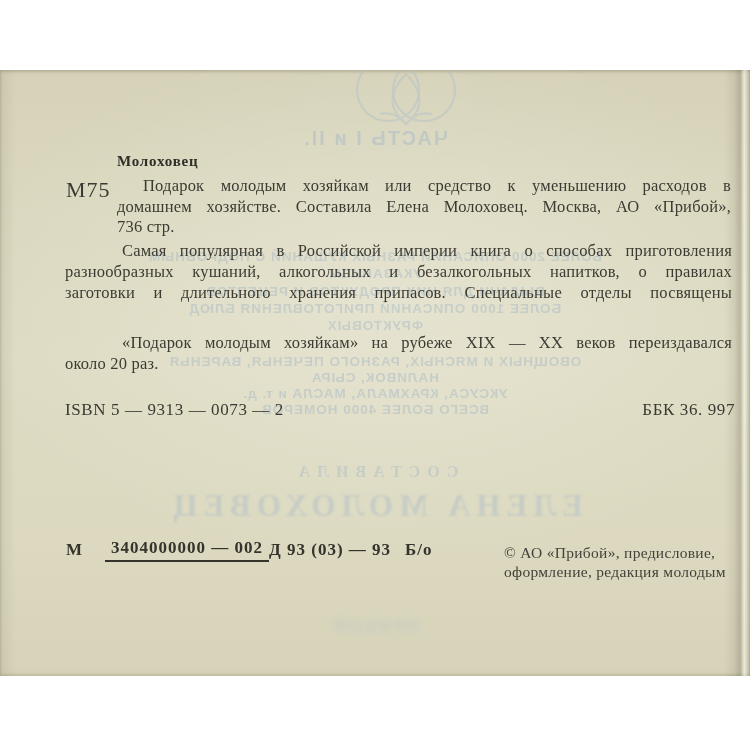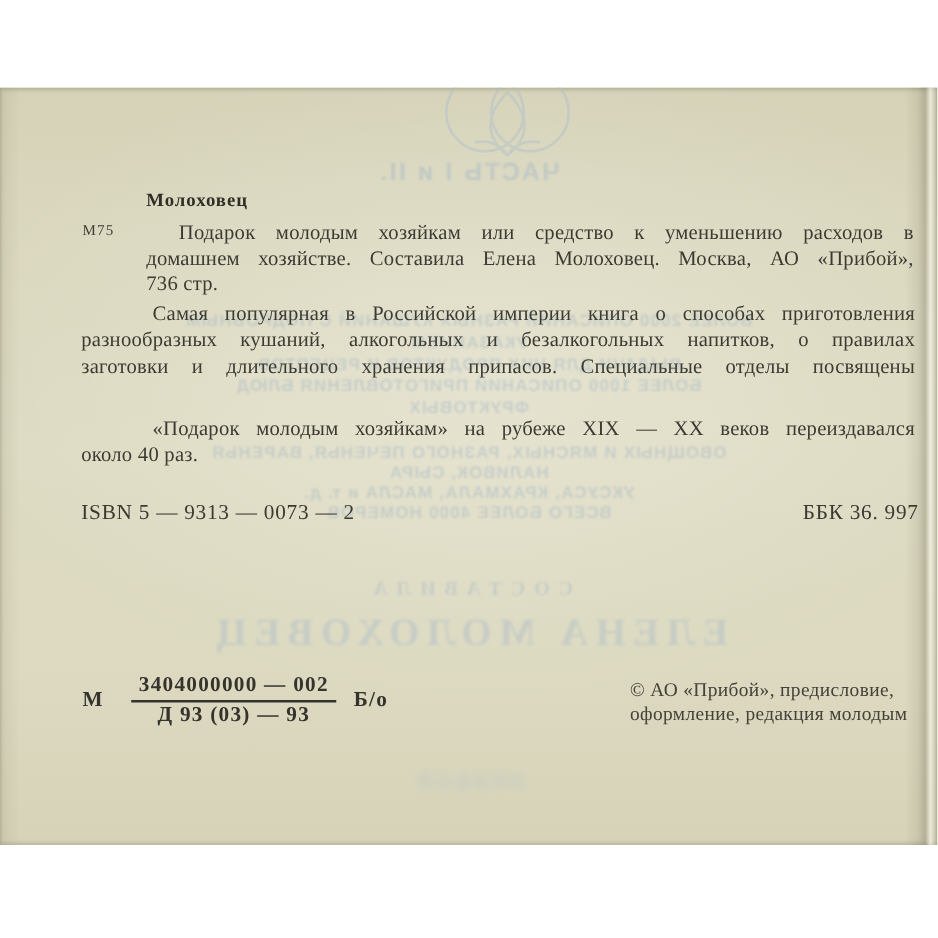--- a/index.html
+++ b/index.html
@@ -24,34 +24,34 @@
   .bleed.title{font-size:20px;letter-spacing:2px;opacity:.6;}
   .bleed.serifsm{font-family:"Liberation Serif", serif;font-size:16px;letter-spacing:7px;opacity:.5;}
   .bleed.serifbig{font-family:"Liberation Serif", serif;font-size:31px;letter-spacing:6px;
                   opacity:.5;filter:blur(1.1px);}
   .bleed.smudge{font-size:16px;letter-spacing:3px;filter:blur(3px);opacity:.45;}
   .emblem{position:absolute;left:318px;top:0;opacity:.5;filter:blur(0.6px);}
   
   .ink{color:#3c3b33;font-size:16.5px;letter-spacing:.2px;}
   .author{position:absolute;left:117px;top:83px;font-weight:bold;color:#2f2e27;
           font-size:15px;letter-spacing:.8px;}
-  .catcode{position:absolute;left:66px;top:107px;font-size:12px;color:#3c3b33;letter-spacing:1px;}
+  .catcode{position:absolute;left:66px;top:107px;font-size:22px;color:#3c3b33;letter-spacing:1px;}
   .annot{position:absolute;left:117px;top:106px;width:614px;line-height:20.6px;}
   .para2{position:absolute;left:65px;top:170px;width:667px;line-height:21px;}
   .para3{position:absolute;left:65px;top:262px;width:667px;line-height:21px;}
   .jline{text-align:justify;text-align-last:justify;}
   .lline{text-align:left;}
   .ind26{padding-left:26px;box-sizing:border-box;}
   .ind57{padding-left:57px;box-sizing:border-box;}
   .isbn-row{position:absolute;left:65px;top:330px;width:670px;display:flex;
             justify-content:space-between;font-size:17px;color:#3b3a32;letter-spacing:.6px;}
   
   .codeblock{position:absolute;left:66px;top:468px;display:flex;align-items:center;
              font-weight:bold;color:#34332c;font-size:17px;letter-spacing:1px;}
-  .frac{display:inline-flex;flex-direction:column;align-items:center;margin:0 14px 0 22px;}
+  .frac{display:inline-flex;align-items:center;margin:0 14px 0 22px;}
   .frac .num{padding:0 6px 2px 6px;border-bottom:2px solid #34332c;}
   .frac .den{padding-top:0;}
   .copyright{position:absolute;right:16px;top:474px;width:230px;text-align:left;
              font-size:15.5px;line-height:18.5px;color:#45423a;letter-spacing:.3px;}
 </style>
 </head>
 <body>
 
 <div class="shot">
   <div class="page">
@@ -91,21 +91,21 @@
     </div>
 
     <div class="para2 ink">
       <div class="jline ind57">Самая популярная в Российской империи книга о способах приготовления</div>
       <div class="jline">разнообразных кушаний, алкогольных и безалкогольных напитков, о правилах</div>
       <div class="jline">заготовки и длительного хранения припасов. Специальные отделы посвящены</div>
     </div>
 
     <div class="para3 ink">
       <div class="jline ind57">«Подарок молодым хозяйкам» на рубеже XIX — XX веков переиздавался</div>
-      <div class="lline">около 40 раз.</div>
+      <div class="lline">около 20 раз.</div>
     </div>
 
     <div class="isbn-row">
       <span>ISBN 5 — 9313 — 0073 — 2</span>
       <span>ББК 36. 997</span>
     </div>
 
     <div class="codeblock">
       <span>М</span>
       <span class="frac">

